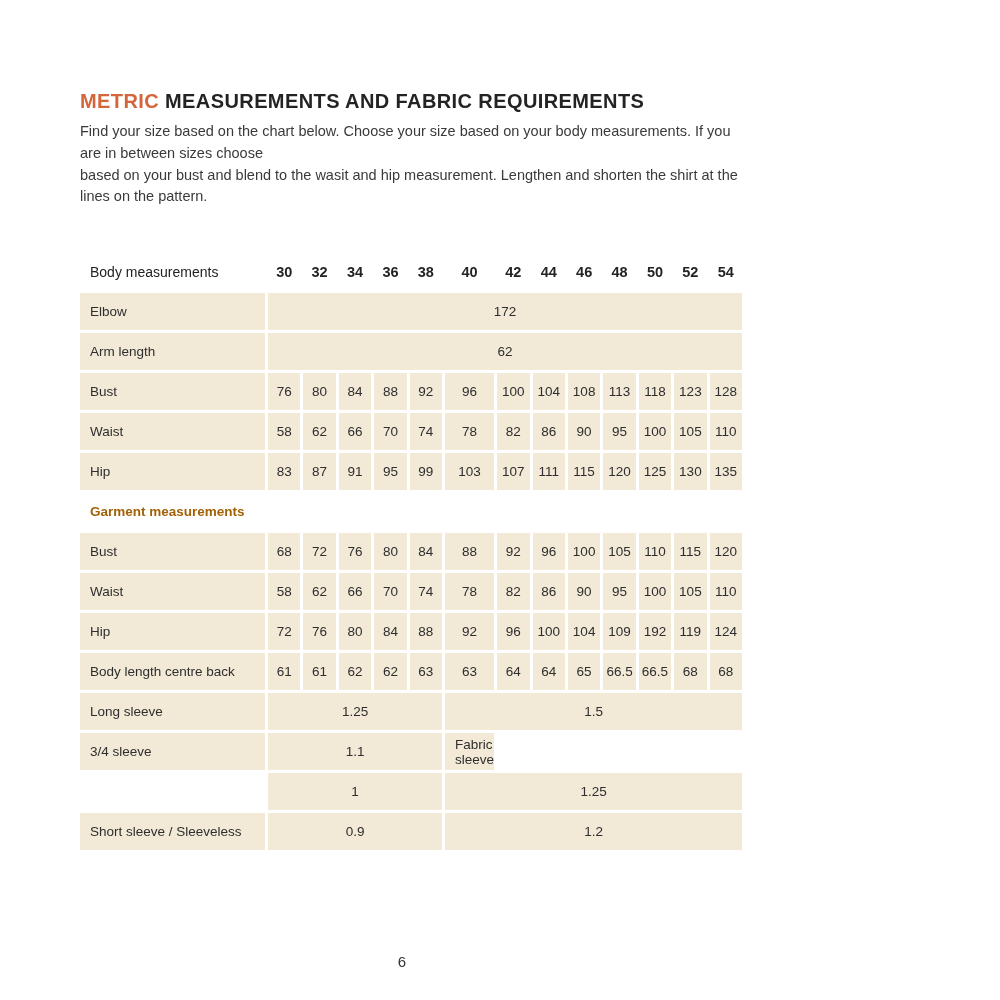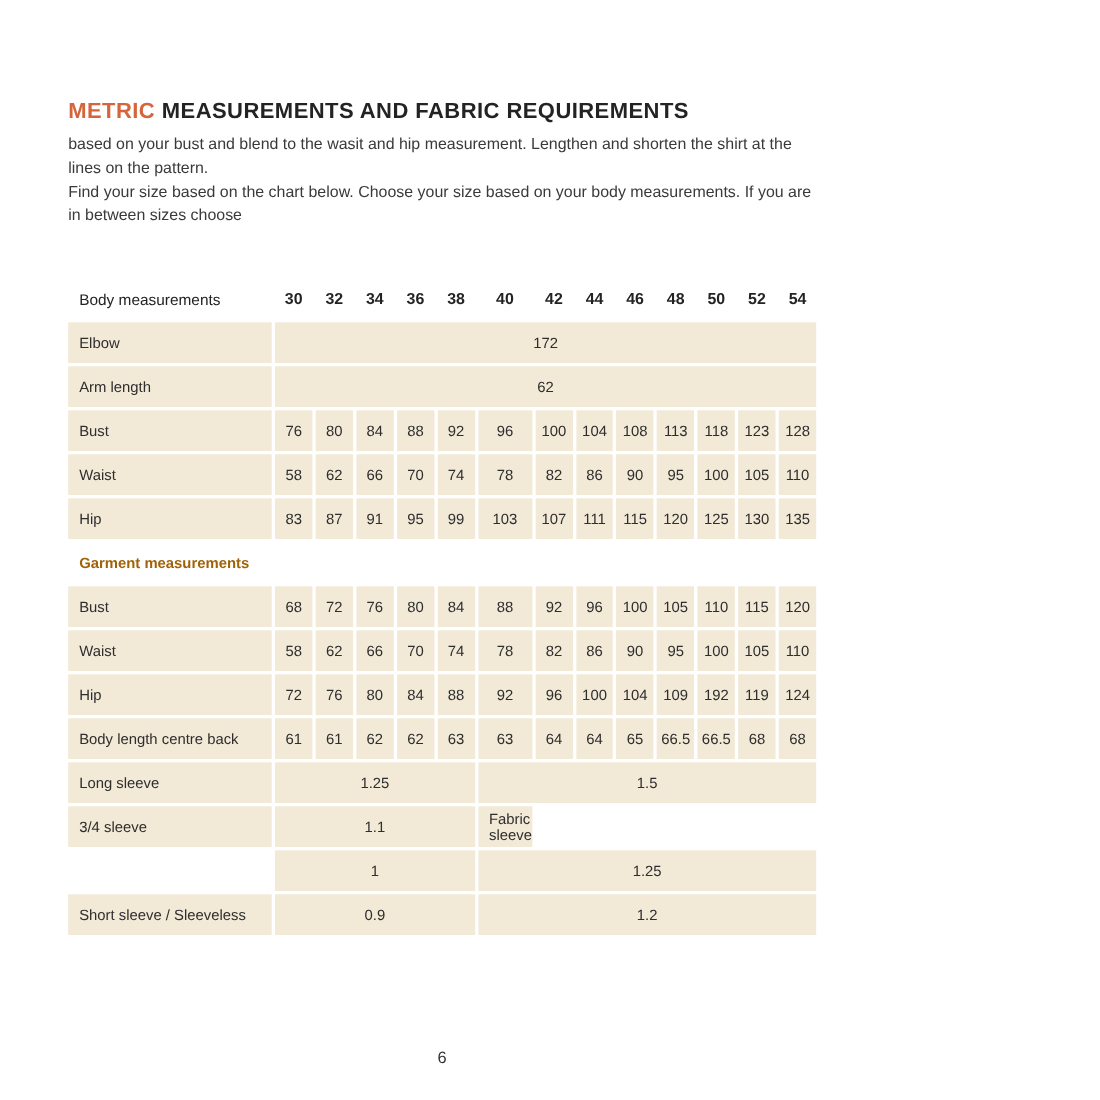--- a/index.html
+++ b/index.html
@@ -8,21 +8,21 @@
     width: 1000px; height: 1000px;
     font-family: "Liberation Sans", sans-serif;
     color: #2e2e2e;
     position: relative;
     overflow: hidden;
   }
   .page {
     position: relative;
     width: 804px; height: 1000px;
     background: #ffffff;
-    padding: 90px 62px 0 62px;
+    padding: 90px 62px 0 80px;
   }
   .title {
     font-size: 20px;
     font-weight: 700;
     letter-spacing: 0.4px;
     color: #232323;
     white-space: nowrap;
   }
   .title .accent { color: #d5653b; margin-right: 6px; }
   .intro {
@@ -95,22 +95,22 @@
 </head>
 <body>
 
 <div class="page">
 
   <h1 class="title">
     <span class="accent">METRIC</span><span>MEASUREMENTS AND FABRIC REQUIREMENTS</span>
   </h1>
 
   <p class="intro">
+    <span>Find your size based on the chart below. Choose your size based on your body measurements. If you are in between sizes choose</span>
     <span>based on your bust and blend to the wasit and hip measurement. Lengthen and shorten the shirt at the lines on the pattern.</span>
-    <span>Find your size based on the chart below. Choose your size based on your body measurements. If you are in between sizes choose</span>
   </p>
 
   <div class="size-table">
 
     <div class="hcell label">Body measurements</div>
     <div class="hcell">30</div>
     <div class="hcell">32</div>
     <div class="hcell">34</div>
     <div class="hcell">36</div>
     <div class="hcell">38</div>

